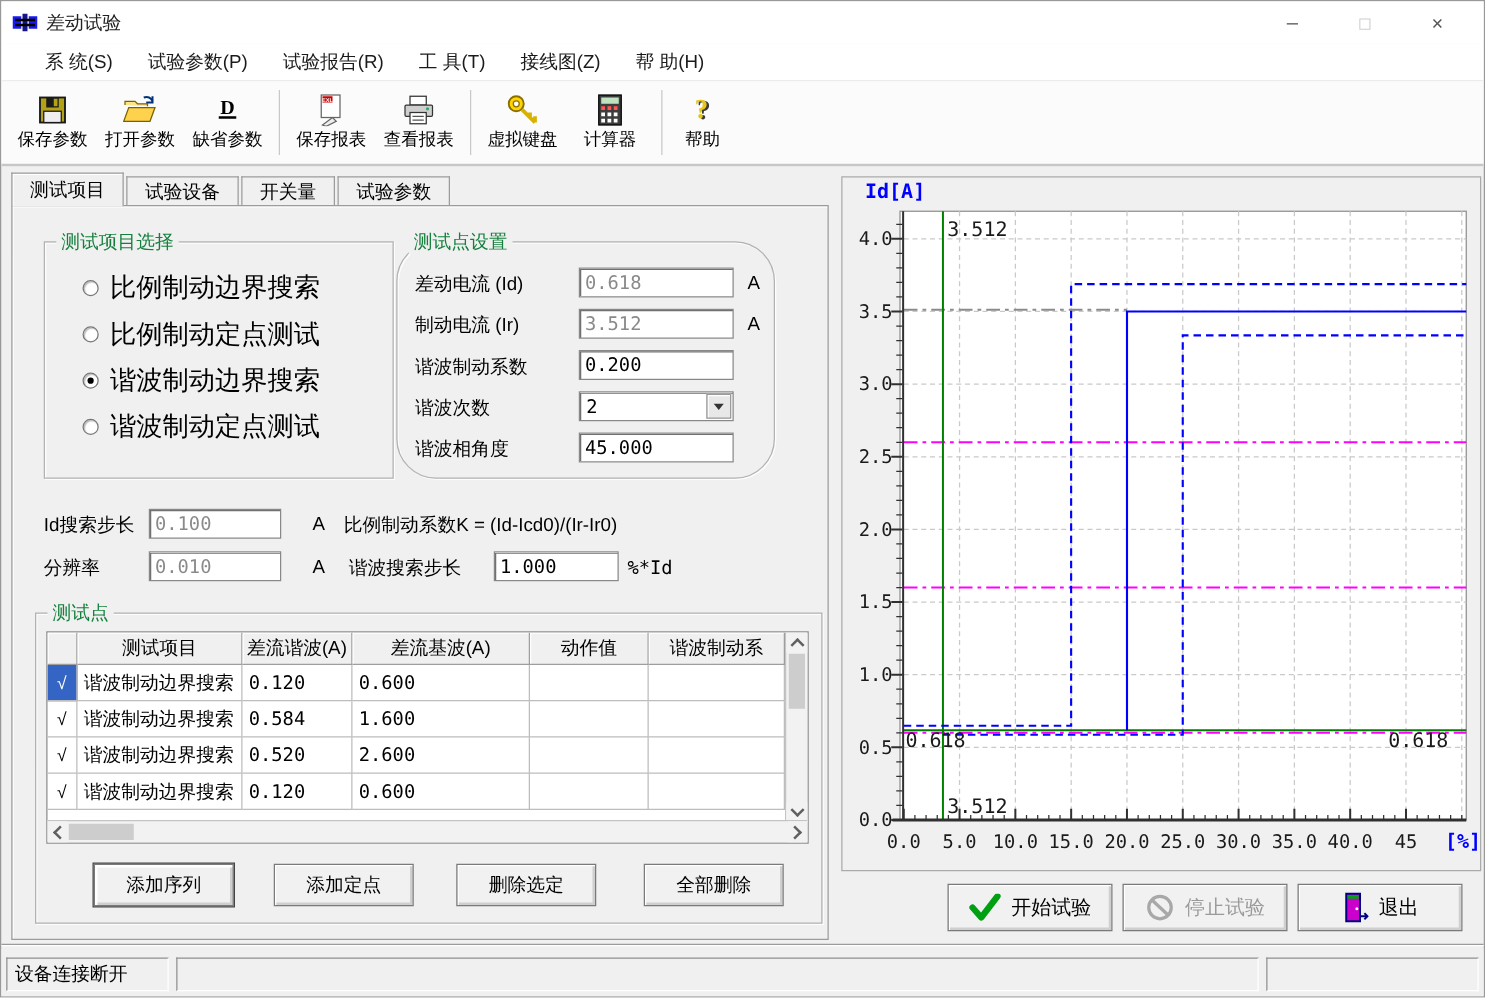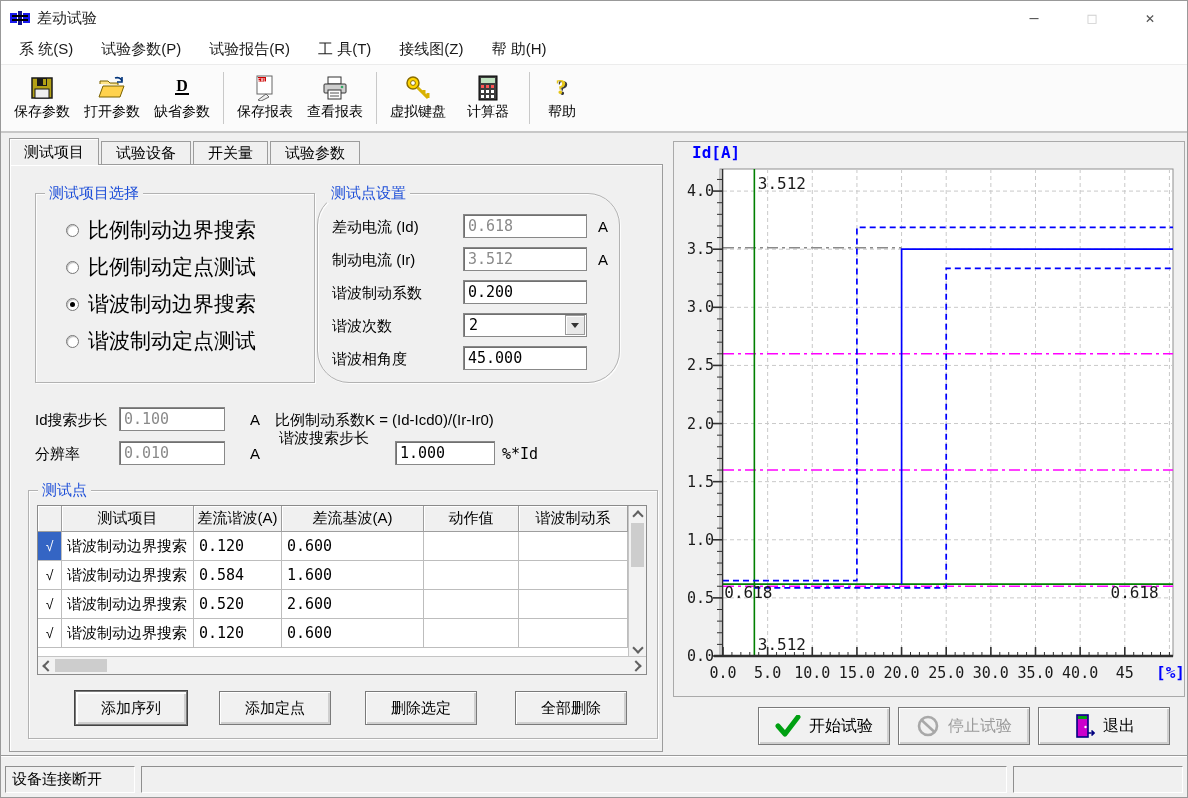--- a/index.html
+++ b/index.html
@@ -11,42 +11,42 @@
   .titlebar { position:absolute; left:0; top:0; width:100%; height:34px; background:#fff;
               display:flex; align-items:center; padding-left:9px; }
   .app-icon { width:20px; height:16px; margin-right:7px; }
   .title-text { font-size:15px; color:#222; }
   .win-controls { position:absolute; right:8px; top:0; height:34px; display:flex; }
   .wc { width:58px; height:34px; display:flex; align-items:center; justify-content:center;
         font-size:15px; color:#555; font-family:"DejaVu Sans Mono",monospace; }
   .wc.dim { color:#d0d0d0; }
   
   .menubar { position:absolute; left:0; top:34px; width:100%; height:30px; background:#fff;
-             display:flex; align-items:center; padding-left:4px; border-bottom:1px solid #ececec;}
+             display:flex; align-items:center; padding-left:21px; border-bottom:1px solid #ececec;}
   .menu-item { font-size:15px; color:#1a1a1a; padding:4px 14px; cursor:default; }
   
   .toolbar { position:absolute; left:0; top:64px; width:100%; height:68px; background:#fbfbfb;
              border-bottom:2px solid #c7c7c7; display:flex; align-items:center; padding-left:6px;}
   .tb-btn { width:70px; height:60px; display:flex; flex-direction:column; align-items:center;
             justify-content:center; gap:2px; }
   .tb-btn.narrow { width:52px; }
   .tb-icon { width:28px; height:26px; display:flex; align-items:center; justify-content:center; }
   .tb-label { font-size:14px; color:#000; white-space:nowrap; }
   .tb-sep { width:1px; height:52px; background:#c9c9c9; margin:0 6px; }
   
   .tabstrip { position:absolute; left:8px; top:137px; height:27px; display:flex; align-items:flex-end; }
   .tab { height:24px; padding:0 14px; font-size:15px; display:flex; align-items:center;
          border:1px solid #9c9c9c; border-bottom:none; background:#f0f0f0; margin-right:2px;}
   .tab.active { height:27px; position:relative; z-index:3; box-shadow:inset 1px 1px 0 #fff; }
   .tabpage { position:absolute; left:8px; top:163px; width:654px; height:588px;
              background:#f0f0f0; border:1px solid #9c9c9c; box-shadow:inset 1px 1px 0 #fff; z-index:2;}
   .group { position:absolute; border:1px solid #b2b2b2;
            box-shadow:inset 1px 1px 0 #fdfdfd, 1px 1px 0 #fdfdfd; }
   .group-title { position:absolute; top:-10px; left:9px; background:#f0f0f0; padding:0 4px;
-                 font-size:15px; color:#1d4ed8; }
+                 font-size:15px; color:#15803d; }
   .radio-row { position:absolute; left:30px; display:flex; align-items:center; gap:9px; height:20px;}
   .radio { width:13px; height:13px; border-radius:50%; background:#fff; border:1px solid #777;
            box-shadow:inset 1px 1px 1px #bbb; position:relative; flex:none;}
   .radio.sel::after { content:''; position:absolute; left:3px; top:3px; width:5px; height:5px;
                       border-radius:50%; background:#000; }
   .radio-label { font-size:21px; }
   .field-label { font-size:15px; color:#000; white-space:nowrap; }
   .tbx { background:#fff; border:1px solid #888;
          box-shadow:inset 1px 1px 0 #707070, inset -1px -1px 0 #fff;
          font-family:"DejaVu Sans Mono",monospace; font-size:15px; color:#000;
@@ -279,21 +279,21 @@
     </div>
 
     <div style="position:absolute; left:25px; top:246px; font-size:15px;" class="field-label">Id搜索步长</div>
     <input class="tbx gray" style="position: absolute; left: 109px; top: 242px; width: 106px;" value="0.100">
     <div class="unit" style="position:absolute; left:240px; top:246px;">A</div>
     <div class="field-label" style="position:absolute; left:265px; top:246px;">比例制动系数K = (Id-Icd0)/(Ir-Ir0)</div>
 
     <div class="field-label" style="position:absolute; left:25px; top:280px;">分辨率</div>
     <input class="tbx gray" style="position: absolute; left: 109px; top: 276px; width: 106px;" value="0.010">
     <div class="unit" style="position:absolute; left:240px; top:280px;">A</div>
-    <div class="field-label" style="position:absolute; left:269px; top:264px;">谐波搜索步长</div>
+    <div class="field-label" style="position:absolute; left:269px; top:280px;">谐波搜索步长</div>
     <input class="tbx" style="position: absolute; left: 385px; top: 276px; width: 100px;" value="1.000">
     <div class="unit mono" style="position:absolute; left:492px; top:280px;">%*Id</div>
 
     <div class="group" style="left:18px; top:325px; width:630px; height:249px;">
       <span class="group-title">测试点</span>
       <div class="grid-table" style="left:8px; top:14px; width:610px; height:170px;">
         <div id="tbl">
             <div class="g-row g-head">
               <div class="g-cell" style="width: 24px; height: 26px;"></div>
               <div class="g-cell" style="width: 132px; height: 26px;">测试项目</div>

